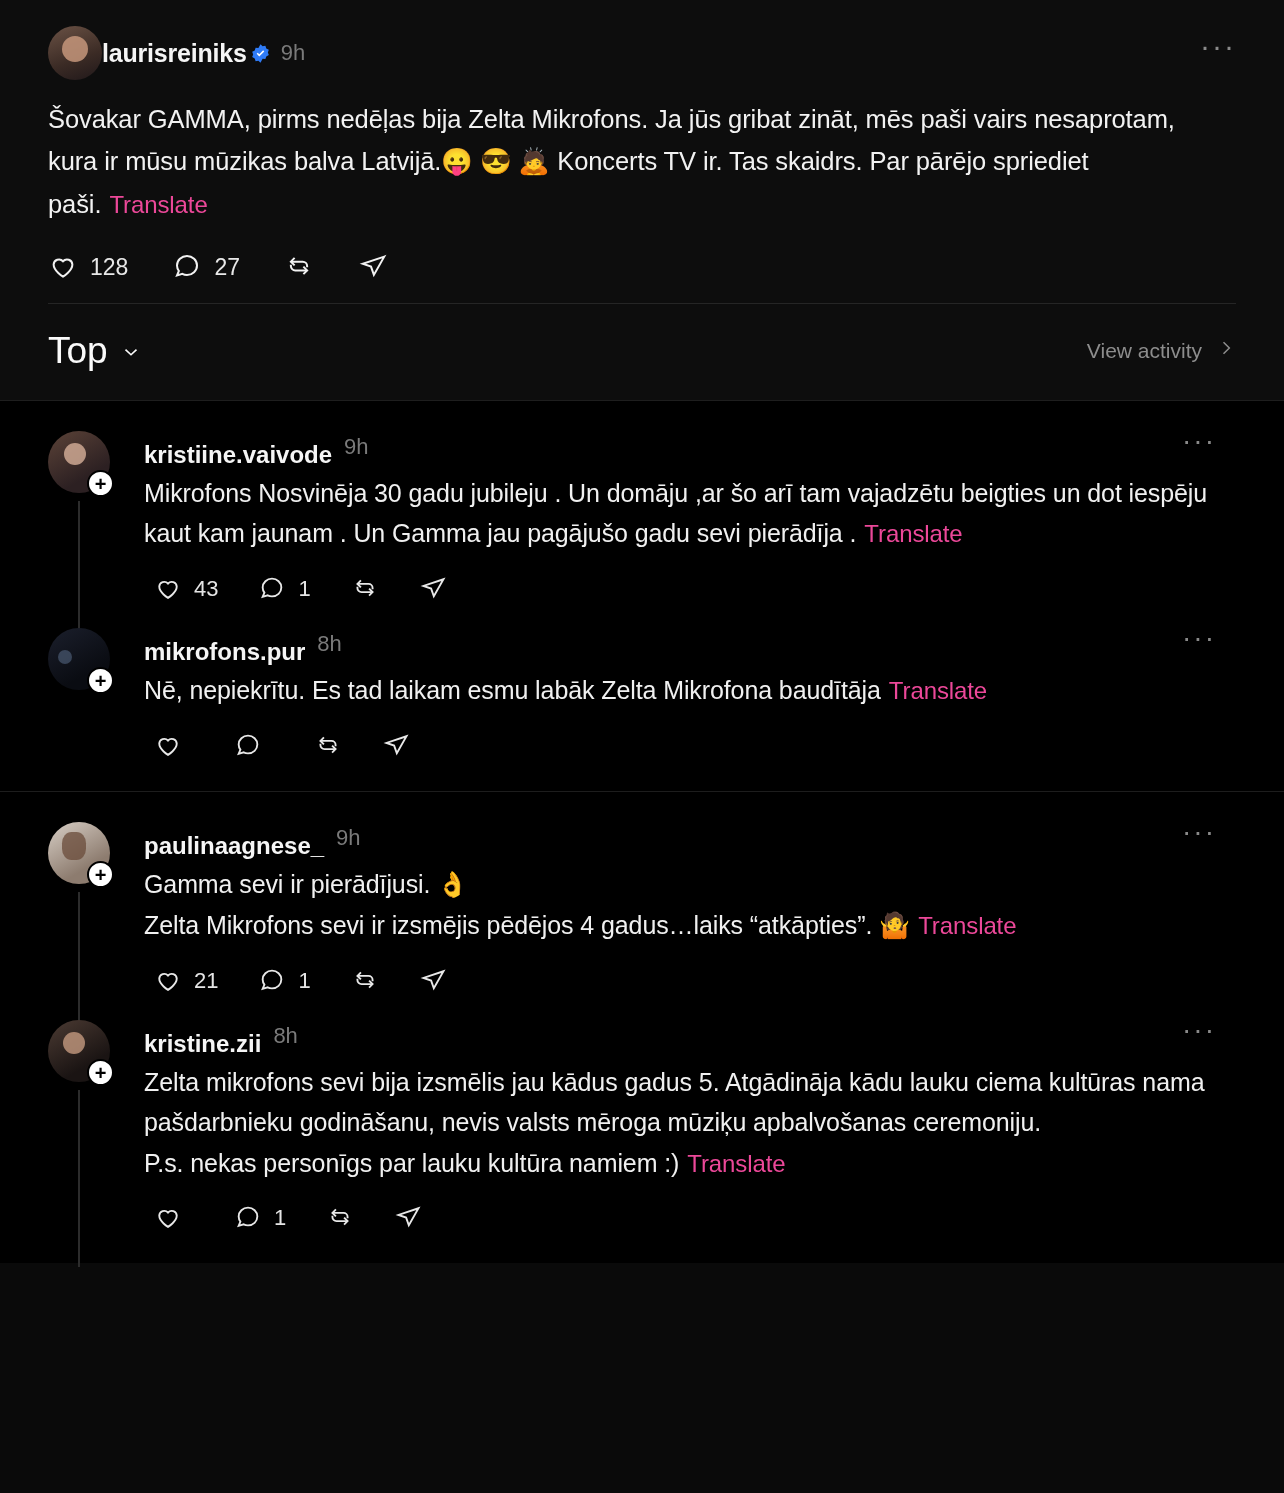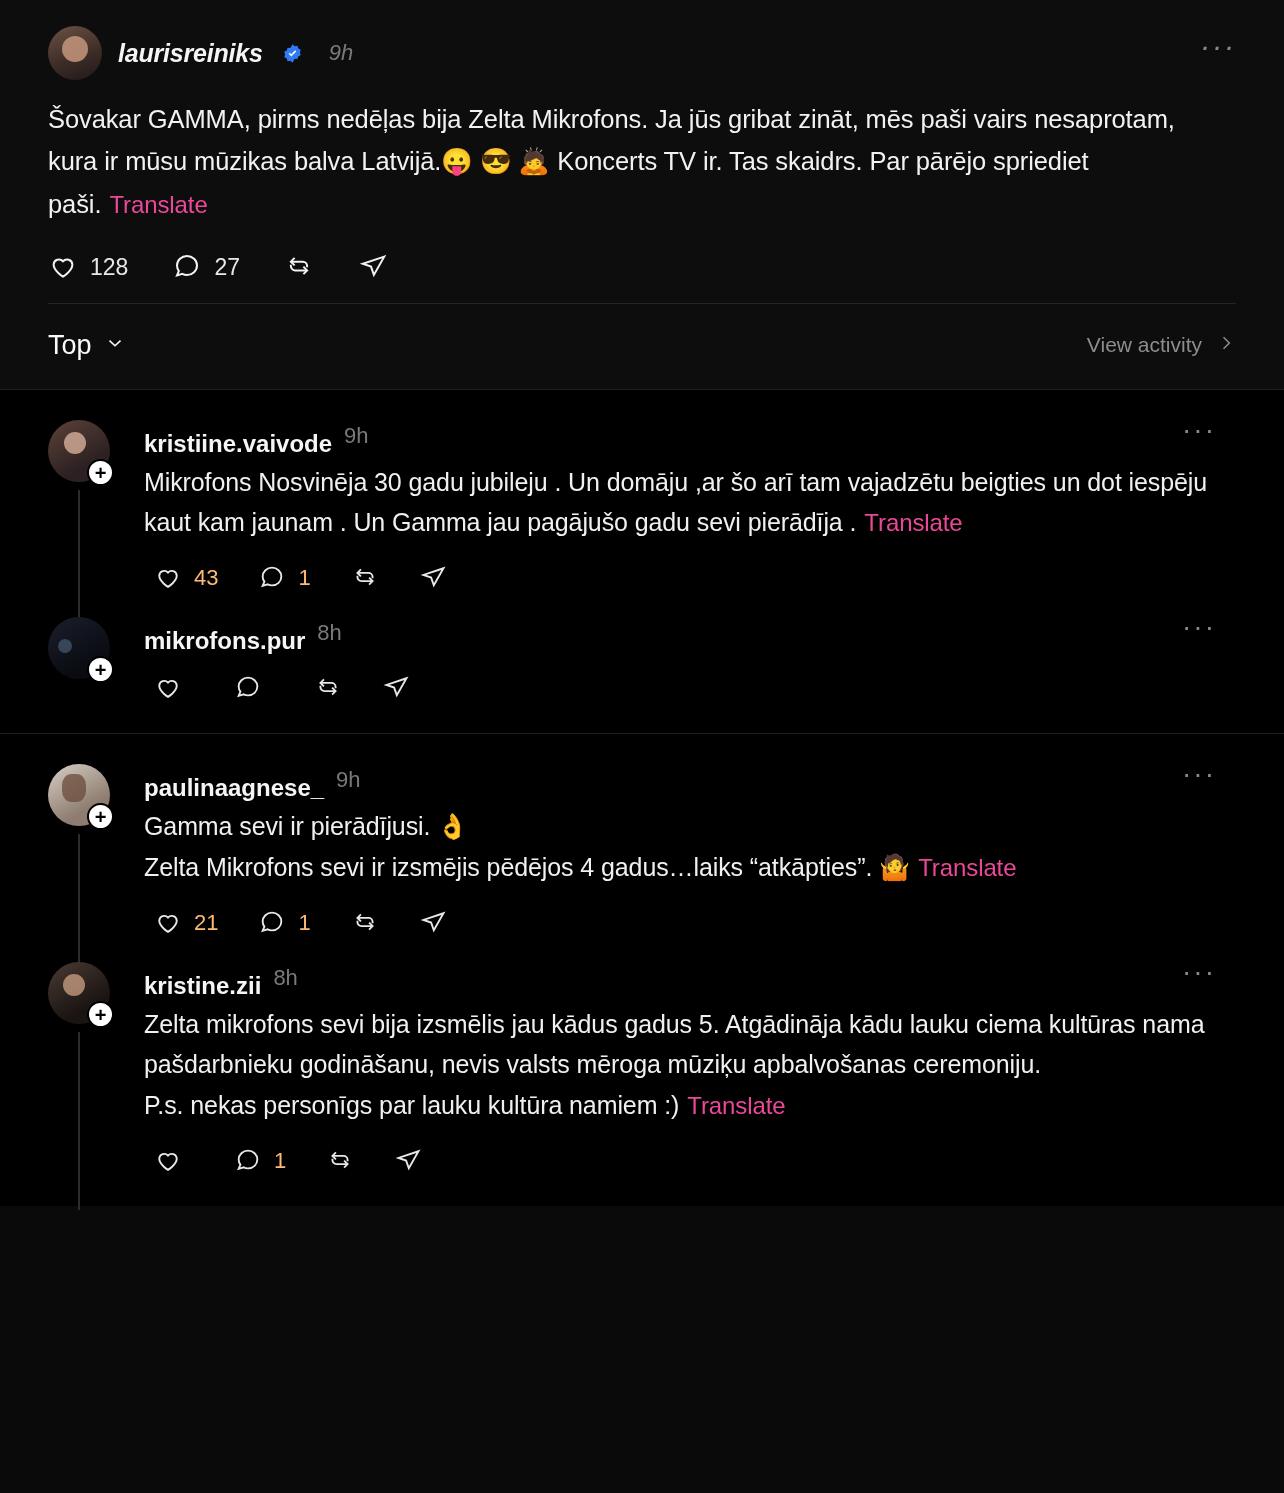--- a/index.html
+++ b/index.html
@@ -19,23 +19,21 @@
   }
 
   
   .post {
     padding: 22px 48px 0 48px;
     background: #0d0d0d;
   }
   .post-head {
     display: flex;
     align-items: center;
-    gap: 16px;
     height: 62px;
-    font-style: italic;
   }
   .avatar {
     width: 54px; height: 54px;
     border-radius: 50%;
     flex: 0 0 54px;
     background: #2a2a2a;
     overflow: hidden;
     position: relative;
   }
   .avatar.lauris { background: linear-gradient(160deg,#6b5245 0%,#3b2b25 60%,#20181a 100%); }
@@ -115,21 +113,21 @@
   }
 
   
   .sortbar {
     display: flex;
     align-items: center;
     padding: 26px 48px 28px 48px;
     background: #0d0d0d;
   }
   .sort-label {
-    font-size: 27px;
+    font-size: 37px;
     color: #fafafa;
     display: flex;
     align-items: center;
     gap: 12px;
     cursor: pointer;
   }
   .view-activity {
     margin-left: auto;
     font-size: 21px;
     color: #8d8d8d;
@@ -210,21 +208,21 @@
     color: #f0f0f0;
     padding-top: 6px;
     letter-spacing: -.1px;
   }
   .c-actions {
     display: flex;
     align-items: center;
     gap: 40px;
     padding: 20px 0 14px 10px;
   }
-  .c-actions .act { font-size: 22px; color: #fdba74; }
+  .c-actions .act { font-size: 22px; color: #e5e5e5; }
 
   .group-sep { height: 1px; background: #1d1d1d; }
 </style>
 </head>
 <body>
 
 <div class="app">
 
   <div class="post">
     <div class="post-head">
@@ -366,20 +364,23 @@
           <div class="avatar k2"></div>
           <span class="plus-badge">+</span>
         </div>
       </div>
       <div class="c-main">
         <div class="c-head">
           <span class="c-user">mikrofons.pur</span>
           <span class="c-time">8h</span>
           <span class="c-dots">···</span>
         </div>
+        <div class="c-text">
+          <span>Nē, nepiekrītu. Es tad laikam esmu labāk Zelta Mikrofona baudītāja</span><span class="translate">Translate</span>
+        </div>
         <div class="c-actions">
           <div class="act">
             <span>
               <svg width="28" height="28" viewBox="0 0 24 24" fill="none" stroke="#e8e8e8" stroke-width="1.6">
                   <path d="M12 20.5s-7.5-4.6-7.5-9.7A4.3 4.3 0 0 1 12 8.2a4.3 4.3 0 0 1 7.5 2.6c0 5.1-7.5 9.7-7.5 9.7z"></path>
                 </svg>
             </span>
             <span></span>
           </div>
           <div class="act">

